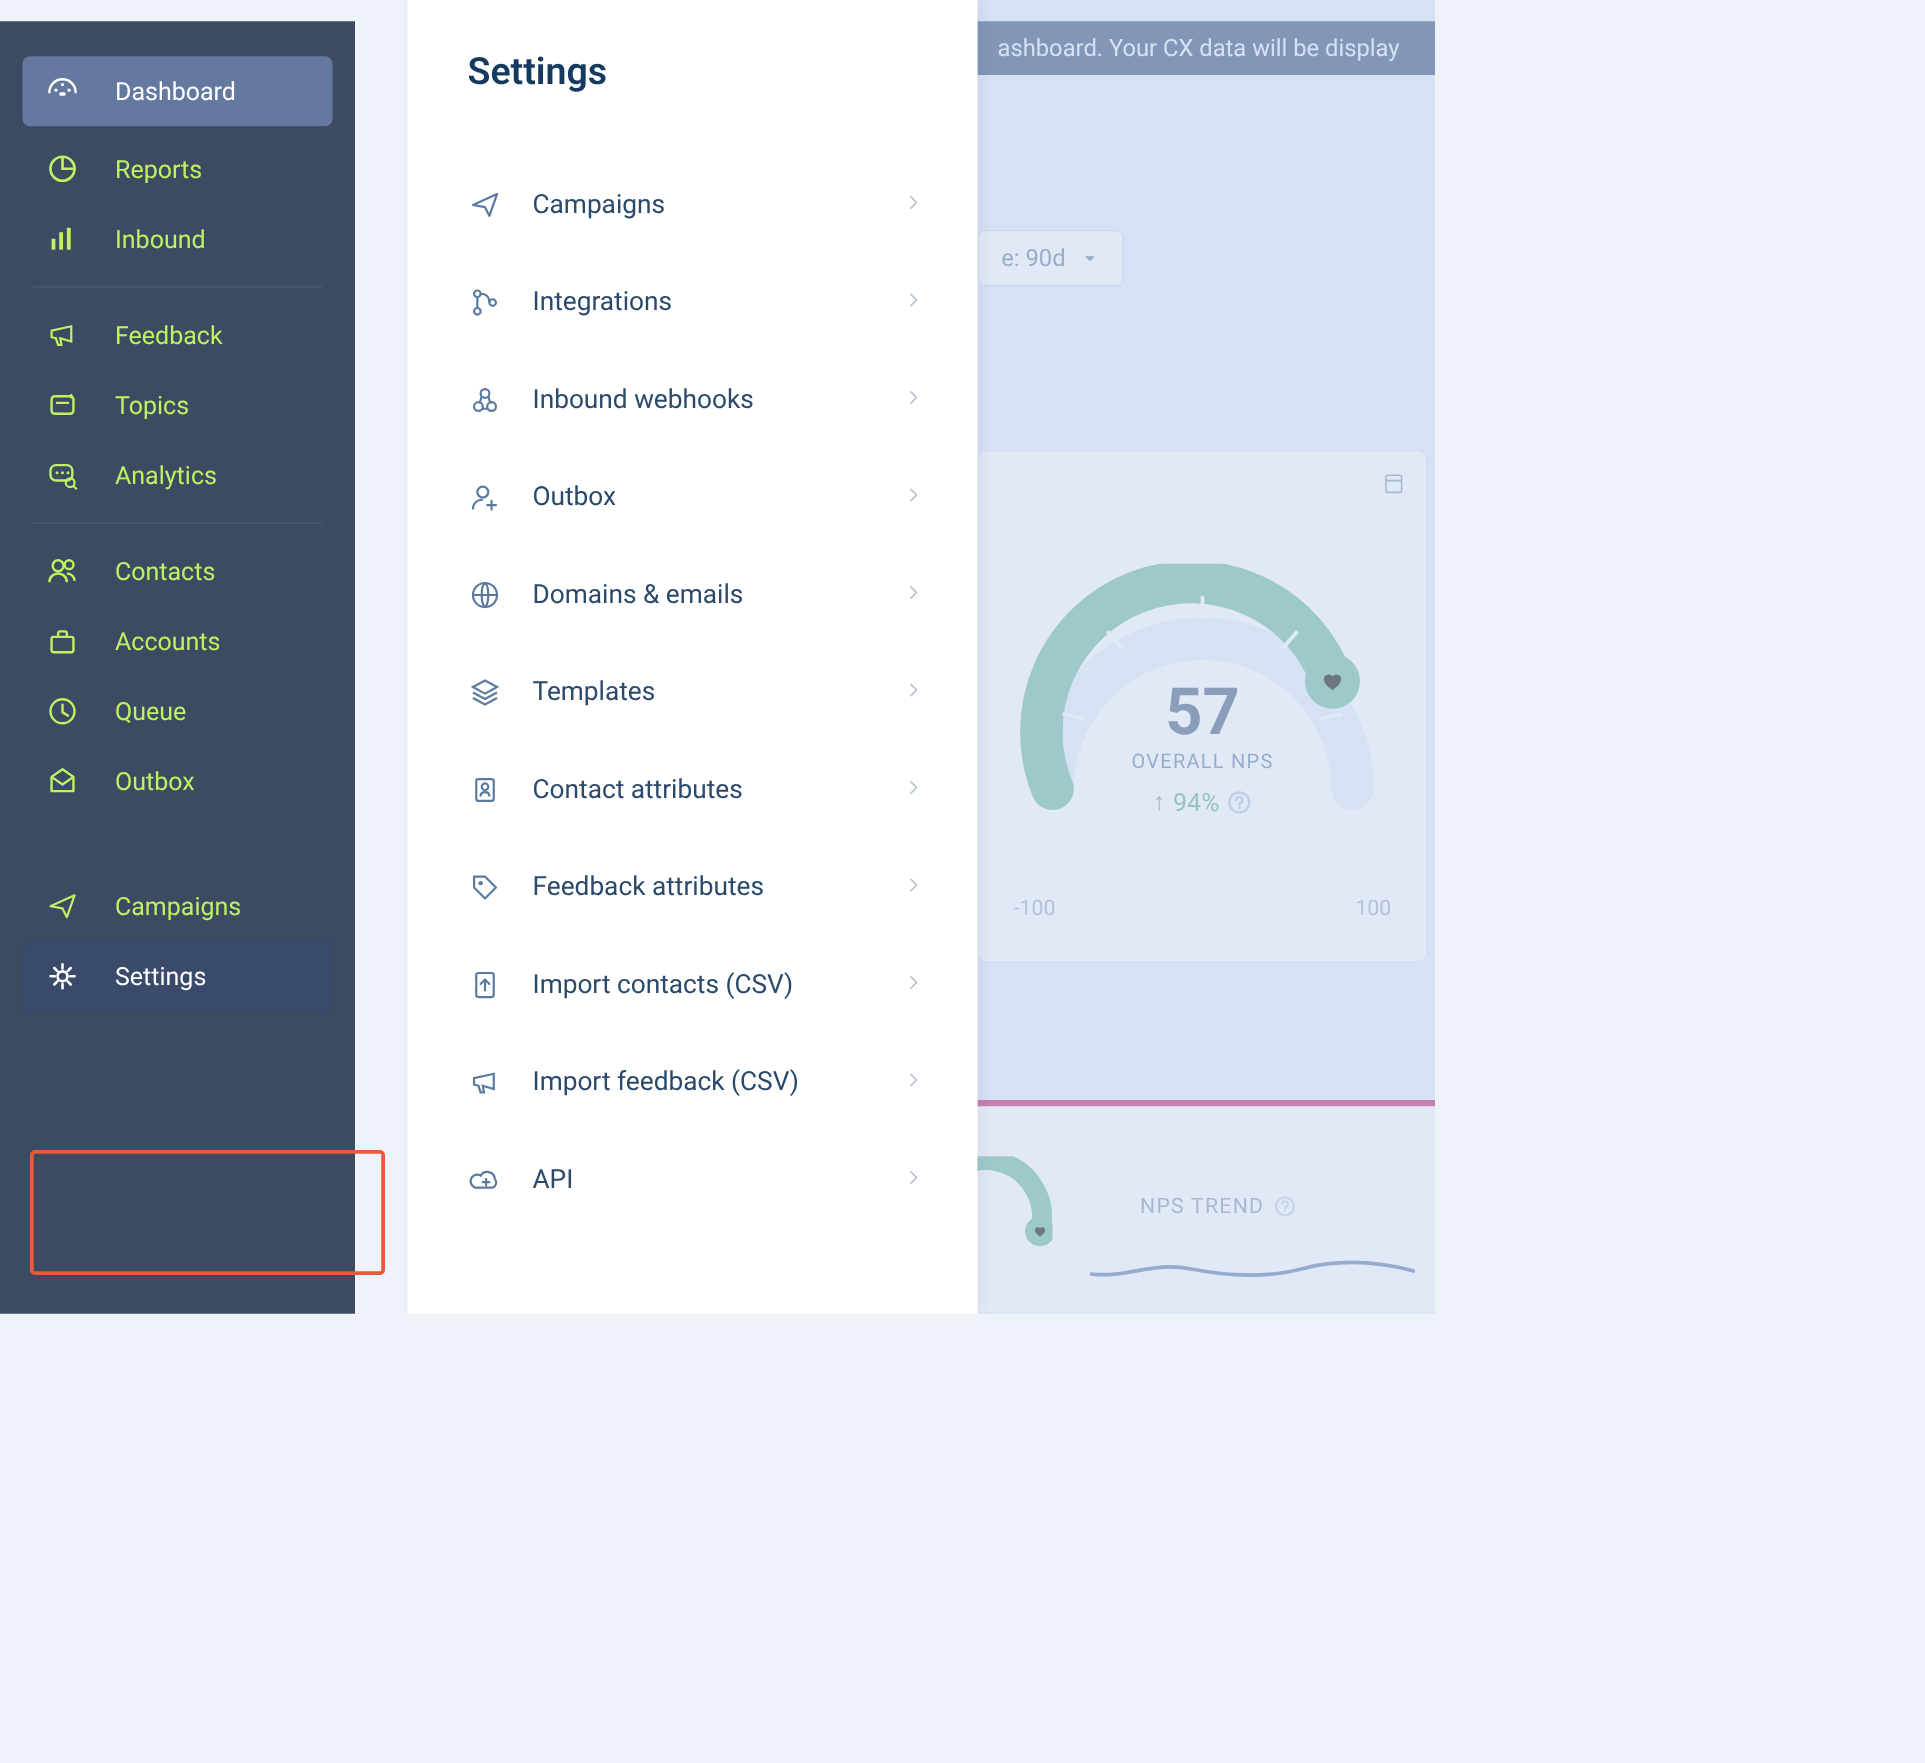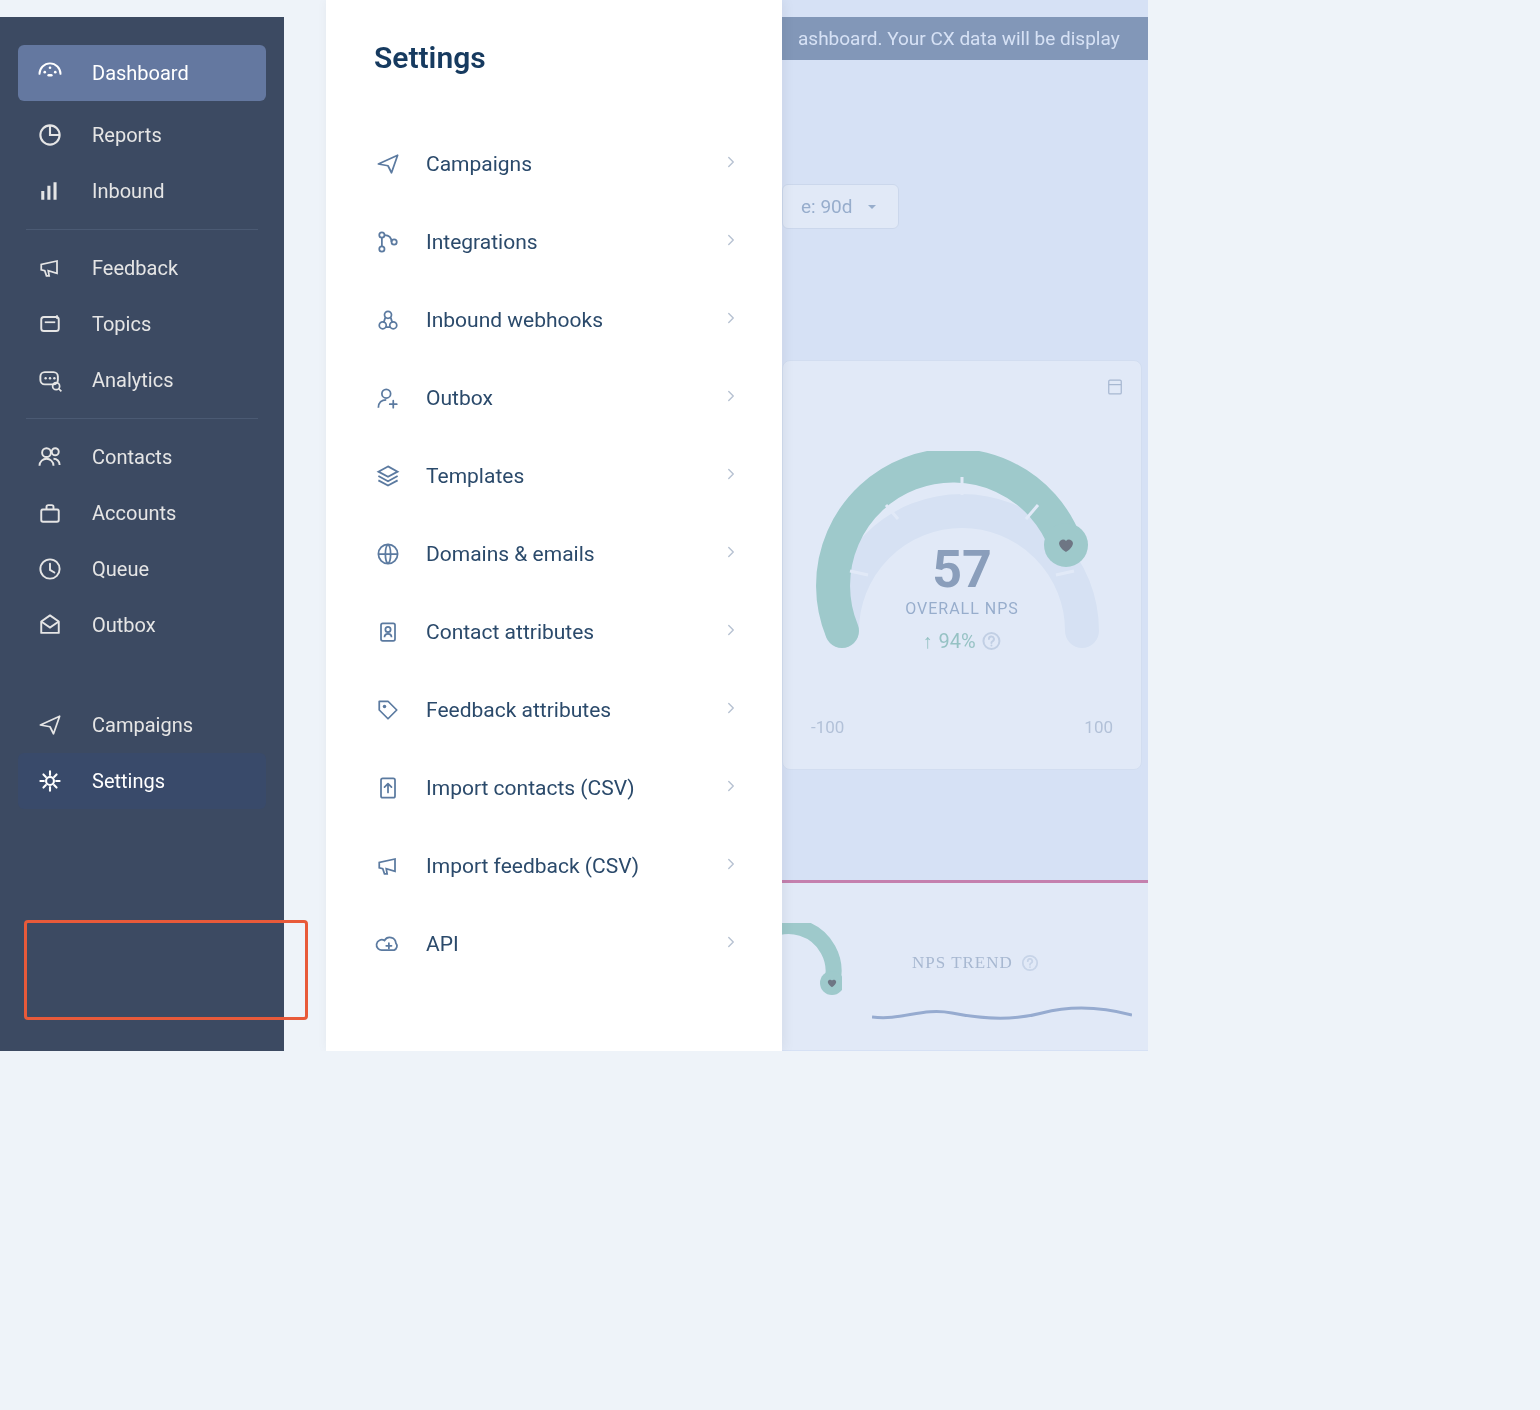--- a/index.html
+++ b/index.html
@@ -19,21 +19,21 @@
     background: #3c4a62;
     padding: 28px 18px 20px 18px;
   }
   .nav-item {
     display: flex;
     align-items: center;
     gap: 28px;
     height: 56px;
     padding: 0 18px;
     border-radius: 6px;
-    color: #e5e5e5;
+    color: #bef264;
     font-size: 20px;
     cursor: pointer;
   }
   .nav-item.active {
     background: #6478a0;
     color: #ffffff;
   }
   .nav-item.selected {
     background: #394a6a;
     color: #ffffff;
@@ -181,22 +181,21 @@
   .calc-icon {
     position: absolute;
     right: 16px; top: 16px;
     color: #7f92ab;
   }
   .trend-panel {
     position: absolute;
     left: 0; top: 880px;
     width: 100%; height: 170px;
     background: #ffffff;
-    border-top: 3px solid #be185d;
-    font-family: Liberation Serif, serif;
+    border-top: 5px solid #be185d;
   }
   .trend-title {
     position: absolute;
     top: 70px; left: 130px;
     color: #7f92ab;
     font-size: 17px;
     letter-spacing: 1px;
     display: flex; align-items: center; gap: 8px;
   }
 </style>
@@ -552,35 +551,35 @@
           </svg>
         </span>
         <span class="settings-label">Outbox</span>
         <span class="settings-chevron"><svg width="18" height="18" viewBox="0 0 32 32">
             <use href="#i-chev"></use>
           </svg></span>
       </div>
       <div class="settings-item">
         <span class="settings-icon">
           <svg width="28" height="28" viewBox="0 0 32 32">
+            <use href="#i-globe"></use>
+          </svg>
+        </span>
+        <span class="settings-label">Domains &amp; emails</span>
+        <span class="settings-chevron"><svg width="18" height="18" viewBox="0 0 32 32">
+            <use href="#i-chev"></use>
+          </svg></span>
+      </div>
+      <div class="settings-item">
+        <span class="settings-icon">
+          <svg width="28" height="28" viewBox="0 0 32 32">
             <use href="#i-layers"></use>
           </svg>
         </span>
         <span class="settings-label">Templates</span>
-        <span class="settings-chevron"><svg width="18" height="18" viewBox="0 0 32 32">
-            <use href="#i-chev"></use>
-          </svg></span>
-      </div>
-      <div class="settings-item">
-        <span class="settings-icon">
-          <svg width="28" height="28" viewBox="0 0 32 32">
-            <use href="#i-globe"></use>
-          </svg>
-        </span>
-        <span class="settings-label">Domains &amp; emails</span>
         <span class="settings-chevron"><svg width="18" height="18" viewBox="0 0 32 32">
             <use href="#i-chev"></use>
           </svg></span>
       </div>
       <div class="settings-item">
         <span class="settings-icon">
           <svg width="28" height="28" viewBox="0 0 32 32">
             <use href="#i-idcard"></use>
           </svg>
         </span>

